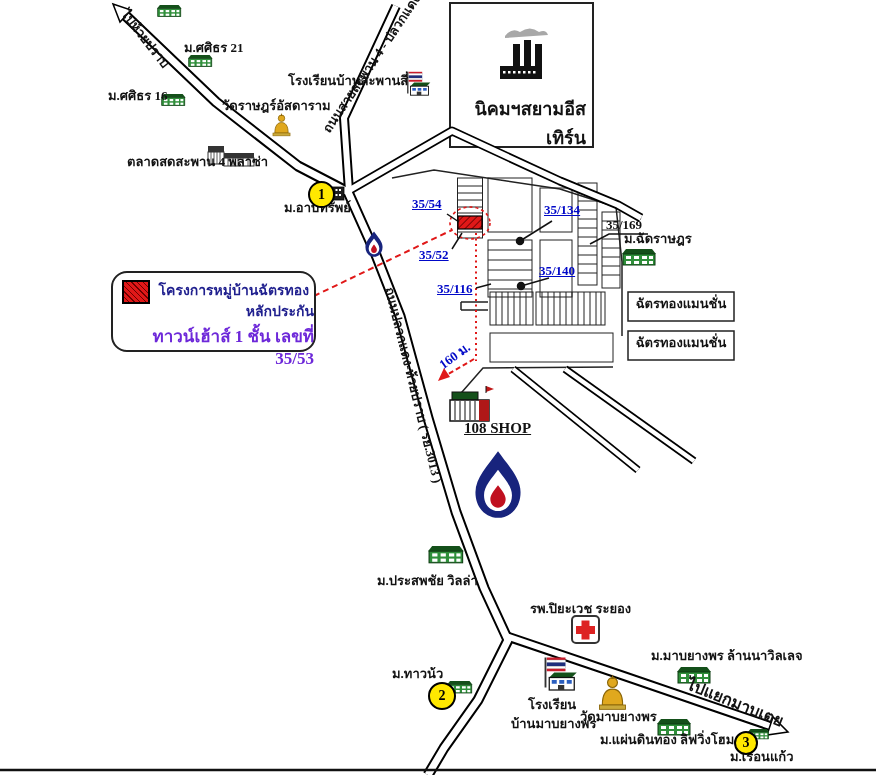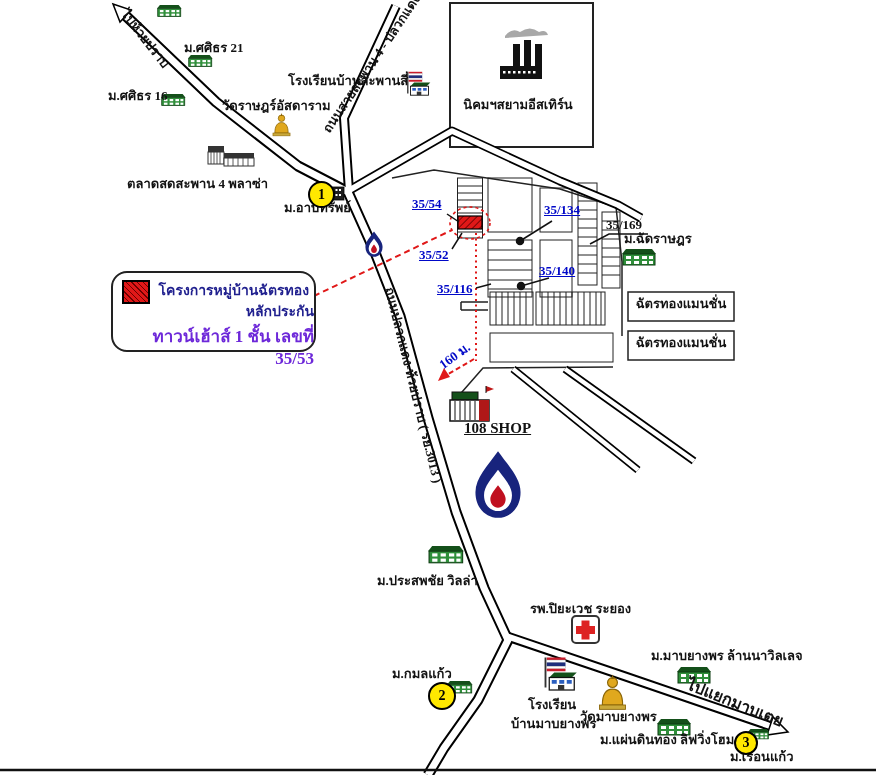--- a/index.html
+++ b/index.html
@@ -14,22 +14,22 @@
           display:flex;align-items:center;justify-content:center;font-weight:bold;font-size:14px;color:#000;}
   #legend-box{position:absolute;left:111px;top:271px;width:201px;height:77px;background:#fff;
               border:2px solid #222;border-radius:16px;z-index:3;}
   #legend-swatch{position:absolute;left:9px;top:7px;width:24px;height:20px;border:2px solid #000;
                  background:repeating-linear-gradient(45deg,#e01818 0 3px,#6d0000 3px 4px);}
   .legend-line{position:absolute;left:0;width:100%;text-align:right;font-weight:bold;font-size:14px;color:#1f1f8e;}
   #legend-l1{left:34px;width:162px;top:6px;}
   #legend-l2{top:27px;}
   #legend-l3{top:49px;color:#6d28d9;font-size:17px;}
   .mansion-lbl{position:absolute;left:628px;width:106px;text-align:center;z-index:3;font-weight:bold;font-size:13px;color:#121212;}
-  #estate-name{position:absolute;left:450px;top:94px;width:136px;text-align:center;z-index:3;
-               font-weight:bold;font-size:13px;color:#121212;}
+  #estate-name{position:absolute;left:450px;top:94px;width:136px;text-align:right;z-index:3;
+               font-weight:bold;font-size:18px;color:#121212;}
   .shop-lbl{text-decoration:underline;font-size:15px;}
 </style>
 </head>
 <body>
 
 <div id="stage">
 
 <svg id="mapsvg" width="876" height="775" viewBox="0 0 876 775">
   <defs>
     <pattern id="redhatch" patternUnits="userSpaceOnUse" width="5" height="5" patternTransform="rotate(45)">
@@ -230,29 +230,29 @@
   <div class="legend-line" id="legend-l2">หลักประกัน</div>
   <div class="legend-line" id="legend-l3">ทาวน์เฮ้าส์ 1 ชั้น เลขที่ 35/53</div>
 </div>
 
 <div id="estate-name">นิคมฯสยามอีสเทิร์น</div>
 
 <div class="lbl" style="left:184px;top:41px;">ม.ศศิธร 21</div>
 <div class="lbl" style="left:288px;top:74px;">โรงเรียนบ้านสะพานสี่</div>
 <div class="lbl" style="left:108px;top:89px;">ม.ศศิธร 16</div>
 <div class="lbl" style="left:222px;top:99px;">วัดราษฎร์อัสดาราม</div>
-<div class="lbl" style="left:127px;top:177px;text-align:right;">ตลาดสดสะพาน 4 พลาซ่า</div>
+<div class="lbl" style="left:127px;top:155px;text-align:right;">ตลาดสดสะพาน 4 พลาซ่า</div>
 <div class="lbl" style="left:284px;top:201px;">ม.อาบทรัพย์</div>
 <div class="lbl" style="left:624px;top:232px;">ม.ฉัดราษฎร</div>
 <div class="lbl mansion-lbl" style="top:297px;">ฉัตรทองแมนชั่น</div>
 <div class="lbl mansion-lbl" style="top:336px;">ฉัตรทองแมนชั่น</div>
 <div class="lbl shop-lbl" style="left:464px;top:420px;">108 SHOP</div>
 <div class="lbl" style="left:377px;top:574px;">ม.ประสพชัย วิลล่า</div>
 <div class="lbl" style="left:530px;top:602px;">รพ.ปิยะเวช ระยอง</div>
-<div class="lbl" style="left:392px;top:667px;">ม.กมลแก้ว</div>
+<div class="lbl" style="left:392px;top:667px;">ม.ทาวน้ว</div>
 <div class="lbl" style="left:528px;top:698px;">โรงเรียน</div>
 <div class="lbl" style="left:511px;top:717px;">บ้านมาบยางพร</div>
 <div class="lbl" style="left:580px;top:710px;">วัดมาบยางพร</div>
 <div class="lbl" style="left:651px;top:649px;">ม.มาบยางพร ล้านนาวิลเลจ</div>
 <div class="lbl" style="left:600px;top:733px;">ม.แผ่นดินทอง ลิฟวิ่งโฮม</div>
 <div class="lbl" style="left:730px;top:750px;">ม.เรือนแก้ว</div>
 
 <div class="lbl lbl-blue" style="left:412px;top:197px;">35/54</div>
 <div class="lbl lbl-blue" style="left:419px;top:248px;">35/52</div>
 <div class="lbl lbl-blue" style="left:437px;top:266px;margin-top:16px;">35/116</div>

